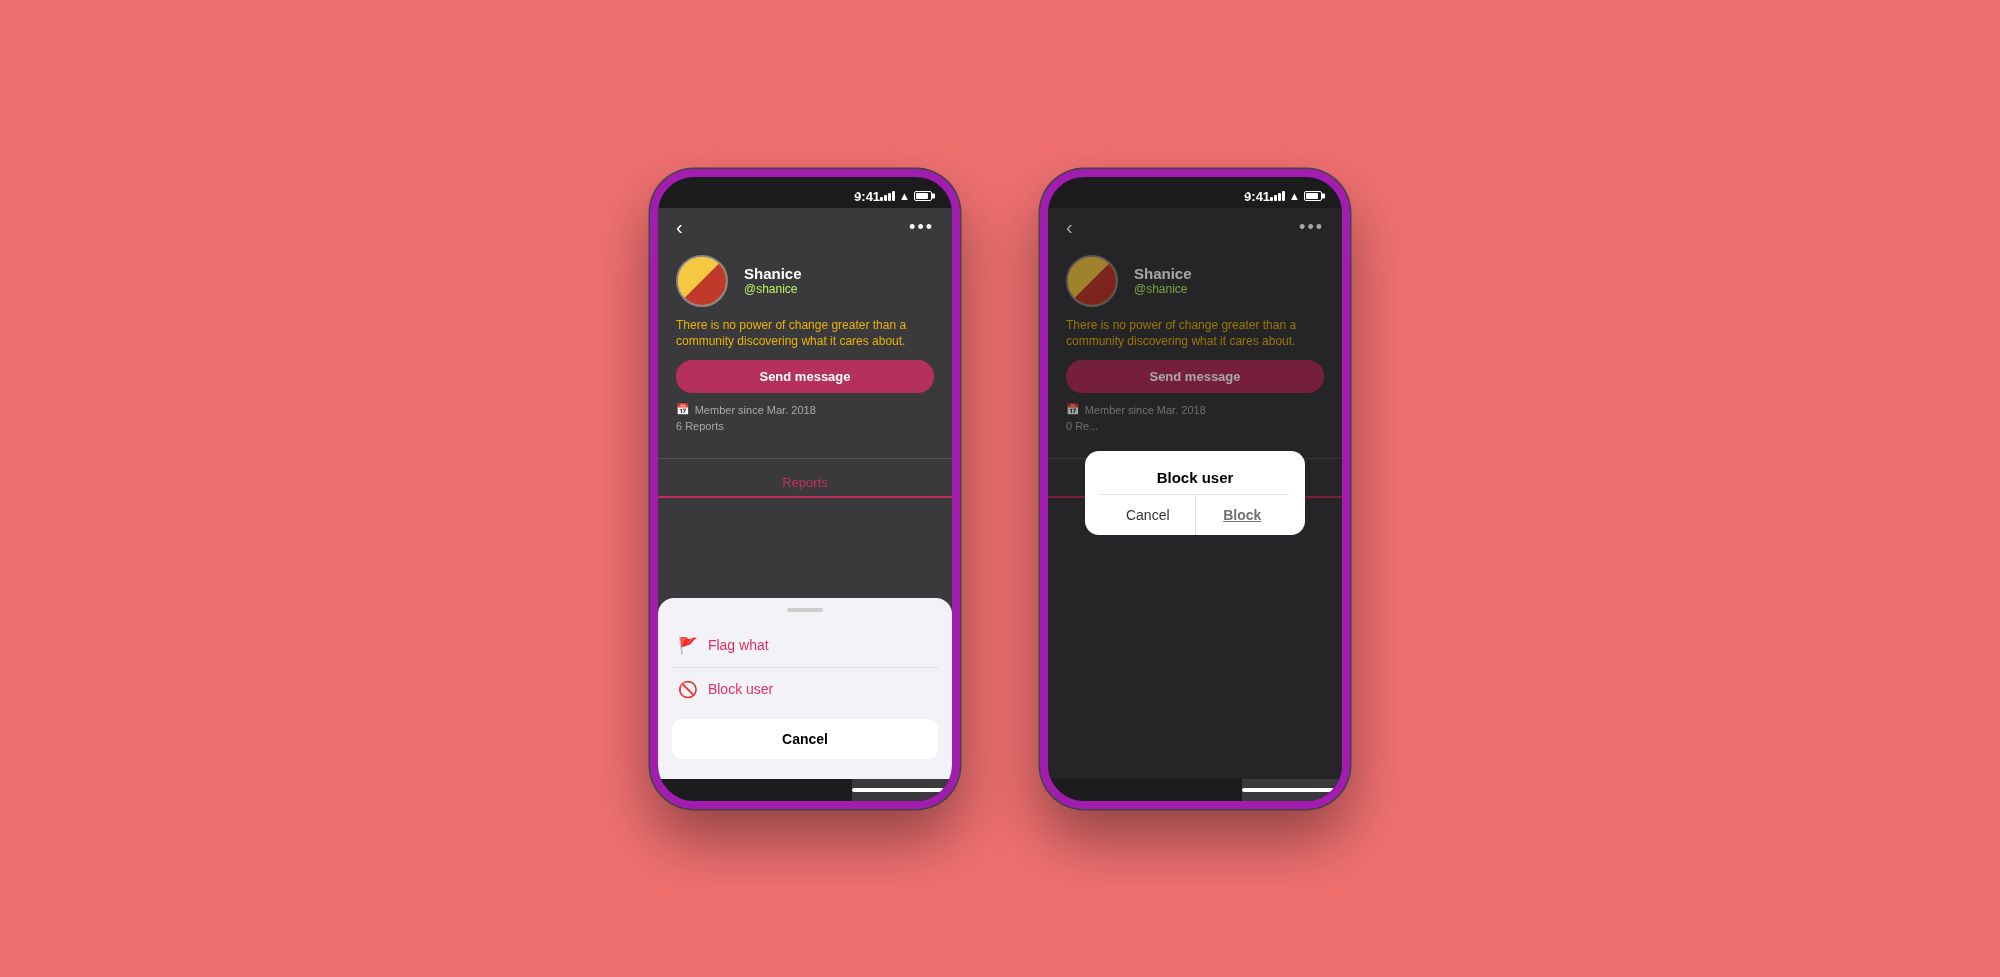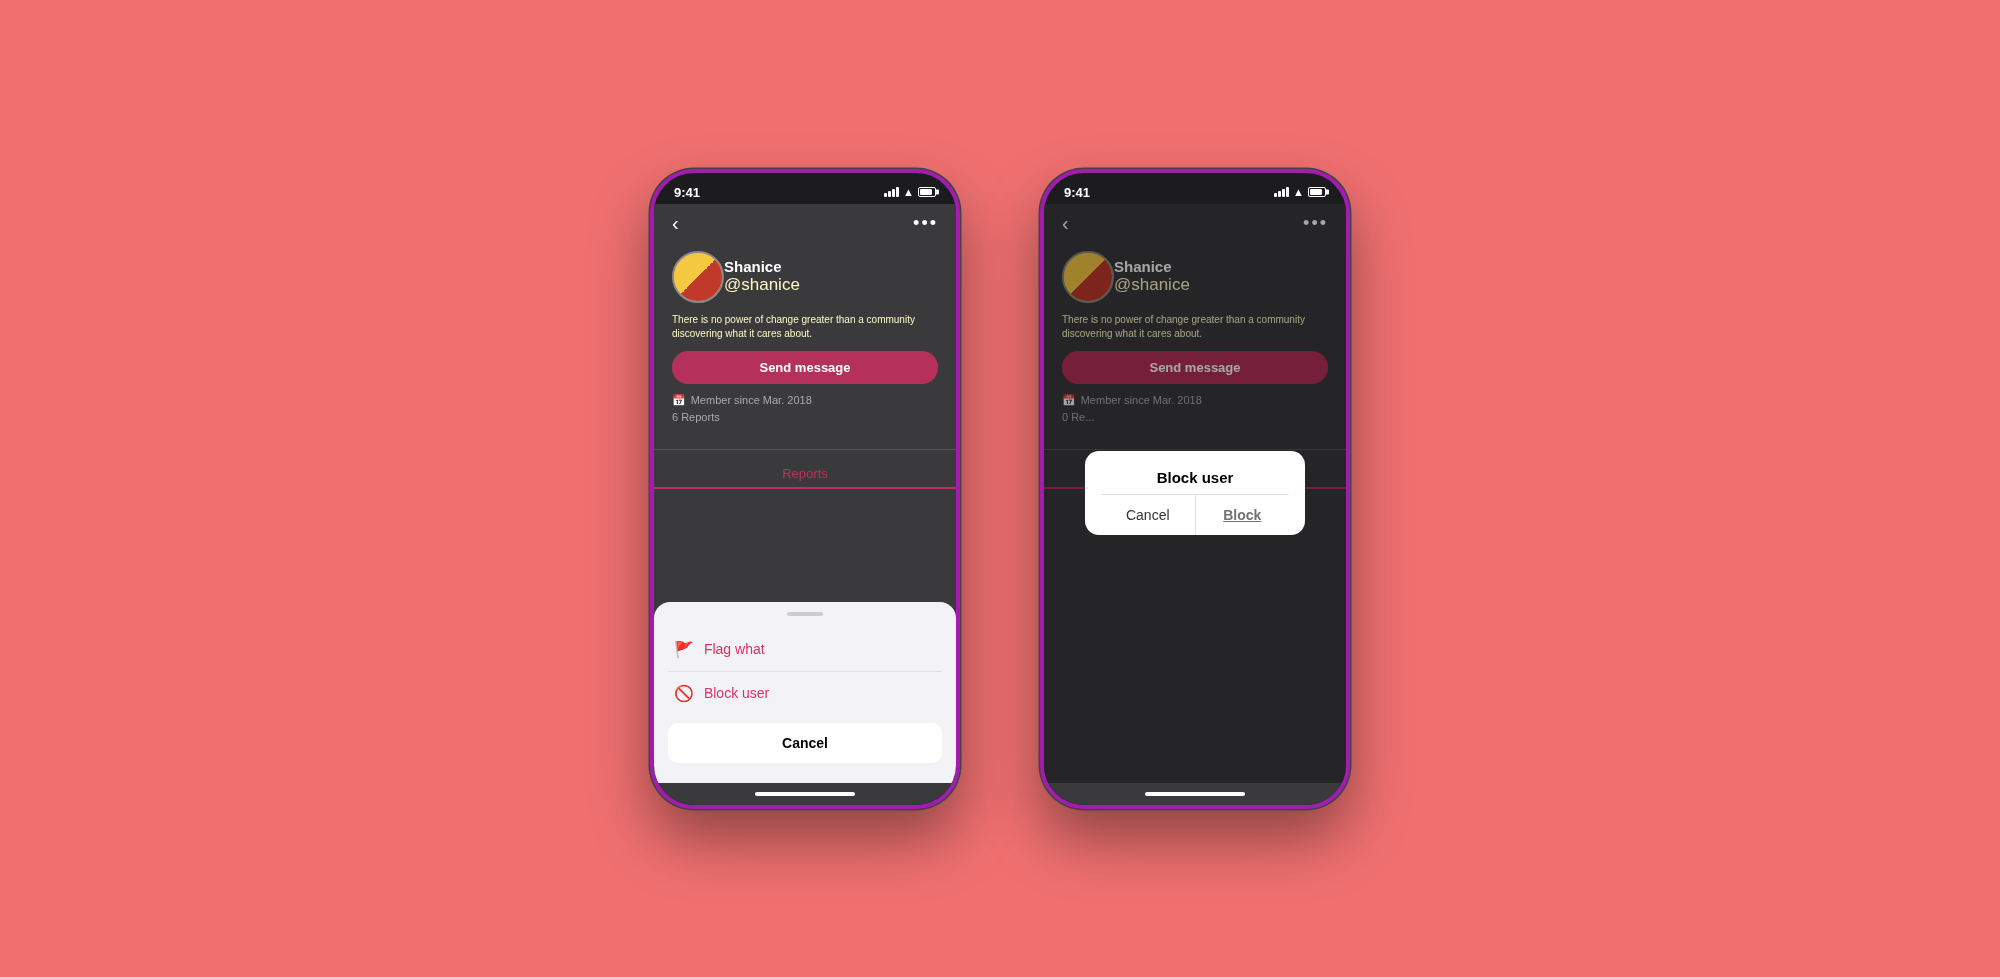--- a/index.html
+++ b/index.html
@@ -15,26 +15,27 @@
       font-family: -apple-system, BlinkMacSystemFont, 'Helvetica Neue', sans-serif;
       overflow: hidden;
     }
 
     
     .phone {
       width: 310px;
       height: 640px;
       background: #1c1c1e;
       border-radius: 44px;
-      border: 4px solid #a21caf;
+      border: 8px solid #a21caf;
       box-shadow: 0 0 0 1.5px #444, 0 30px 60px rgba(0,0,0,0.4);
       position: relative;
       overflow: hidden;
       display: flex;
       flex-direction: column;
+      align-items: flex-end;
     }
 
     
     .notch {
       position: absolute;
       top: 0;
       left: 50%;
       transform: translateX(-50%);
       width: 110px;
       height: 22px;
@@ -157,21 +158,21 @@
     }
 
     
     .profile-section {
       background: #3a3a3c;
       padding: 8px 18px 14px;
     }
     .profile-header {
       display: flex;
       align-items: center;
-      gap: 0;
+      gap: 16px;
       margin-bottom: 10px;
     }
     .avatar {
       width: 52px;
       height: 52px;
       border-radius: 50%;
       overflow: hidden;
       background: #f0c040;
       flex-shrink: 0;
       position: relative;
@@ -184,27 +185,27 @@
       background: linear-gradient(135deg, #f5c842 50%, #c0392b 50%);
       position: relative;
     }
 
     .profile-name {
       color: #fff;
       font-size: 15px;
       font-weight: 600;
     }
     .profile-handle {
-      color: #fef9c3;
-      font-size: 17px;
+      color: #bef264;
+      font-size: 12px;
     }
 
     .bio-text {
-      color: #fef9c3;
-      font-size: 10px;
+      color: #eab308;
+      font-size: 12px;
       line-height: 1.4;
       margin-bottom: 10px;
     }
 
     .send-msg-btn {
       width: 100%;
       background: #b5305a;
       border: none;
       border-radius: 16px;
       color: #fff;

